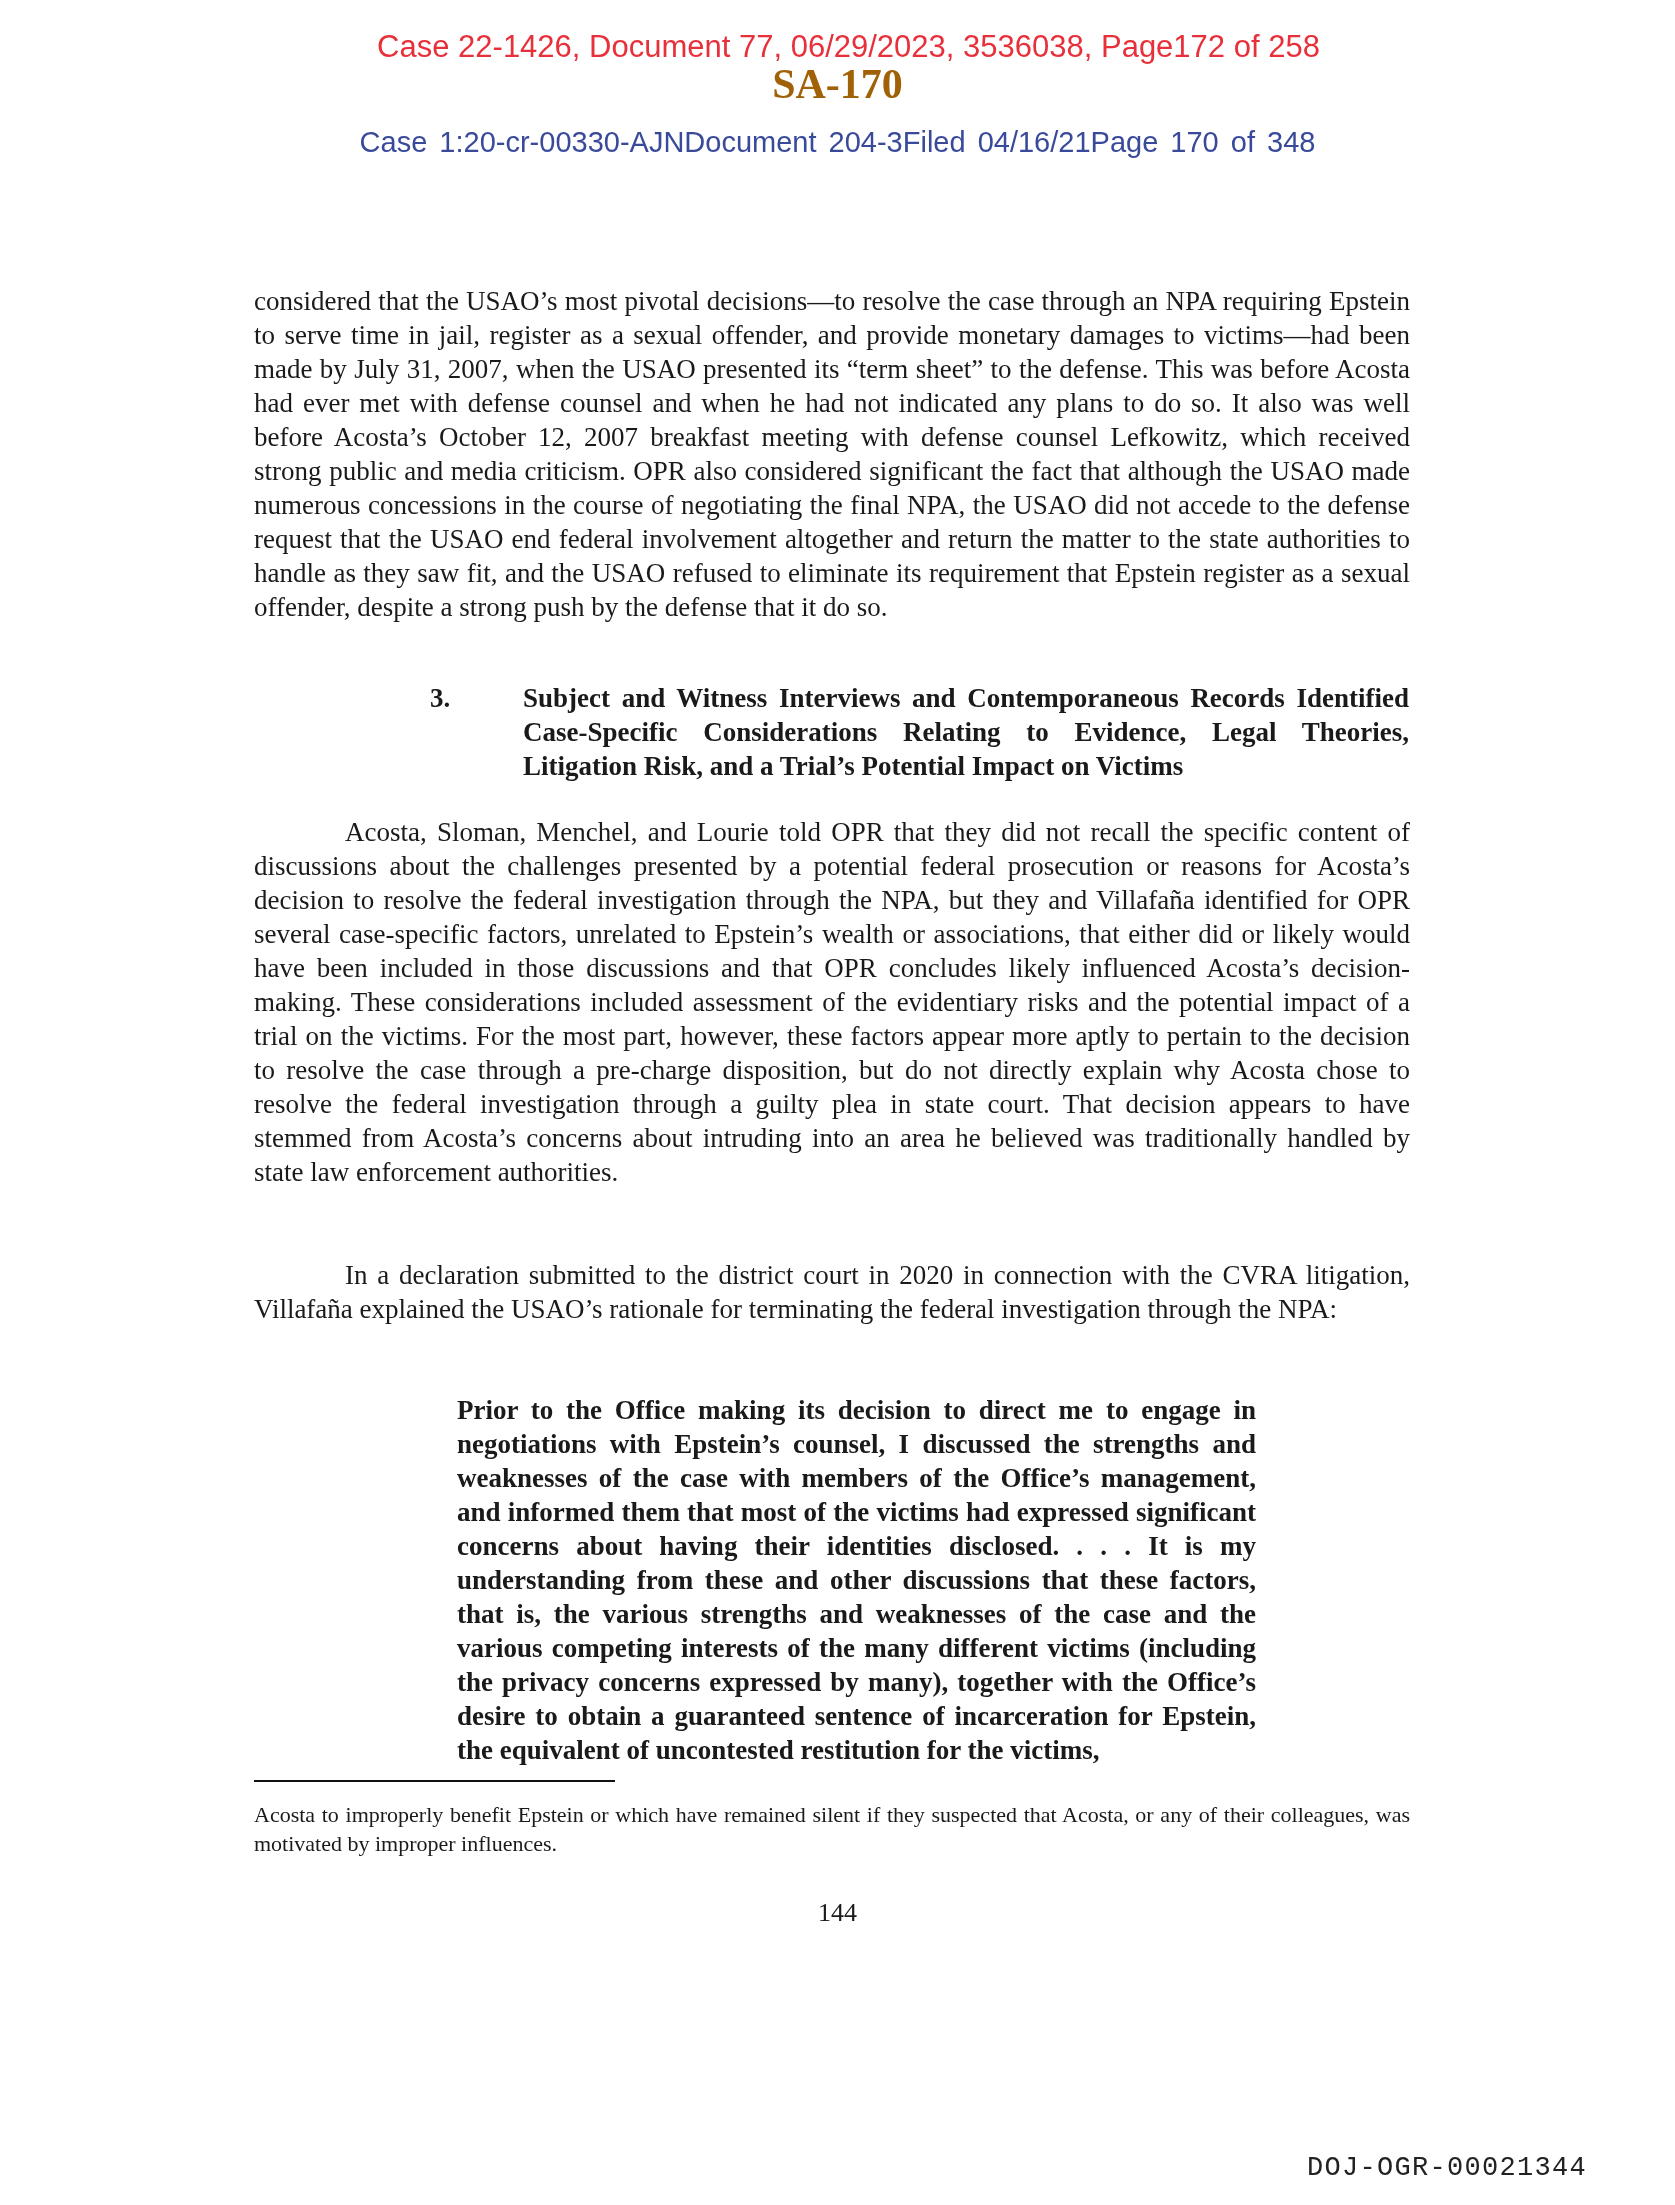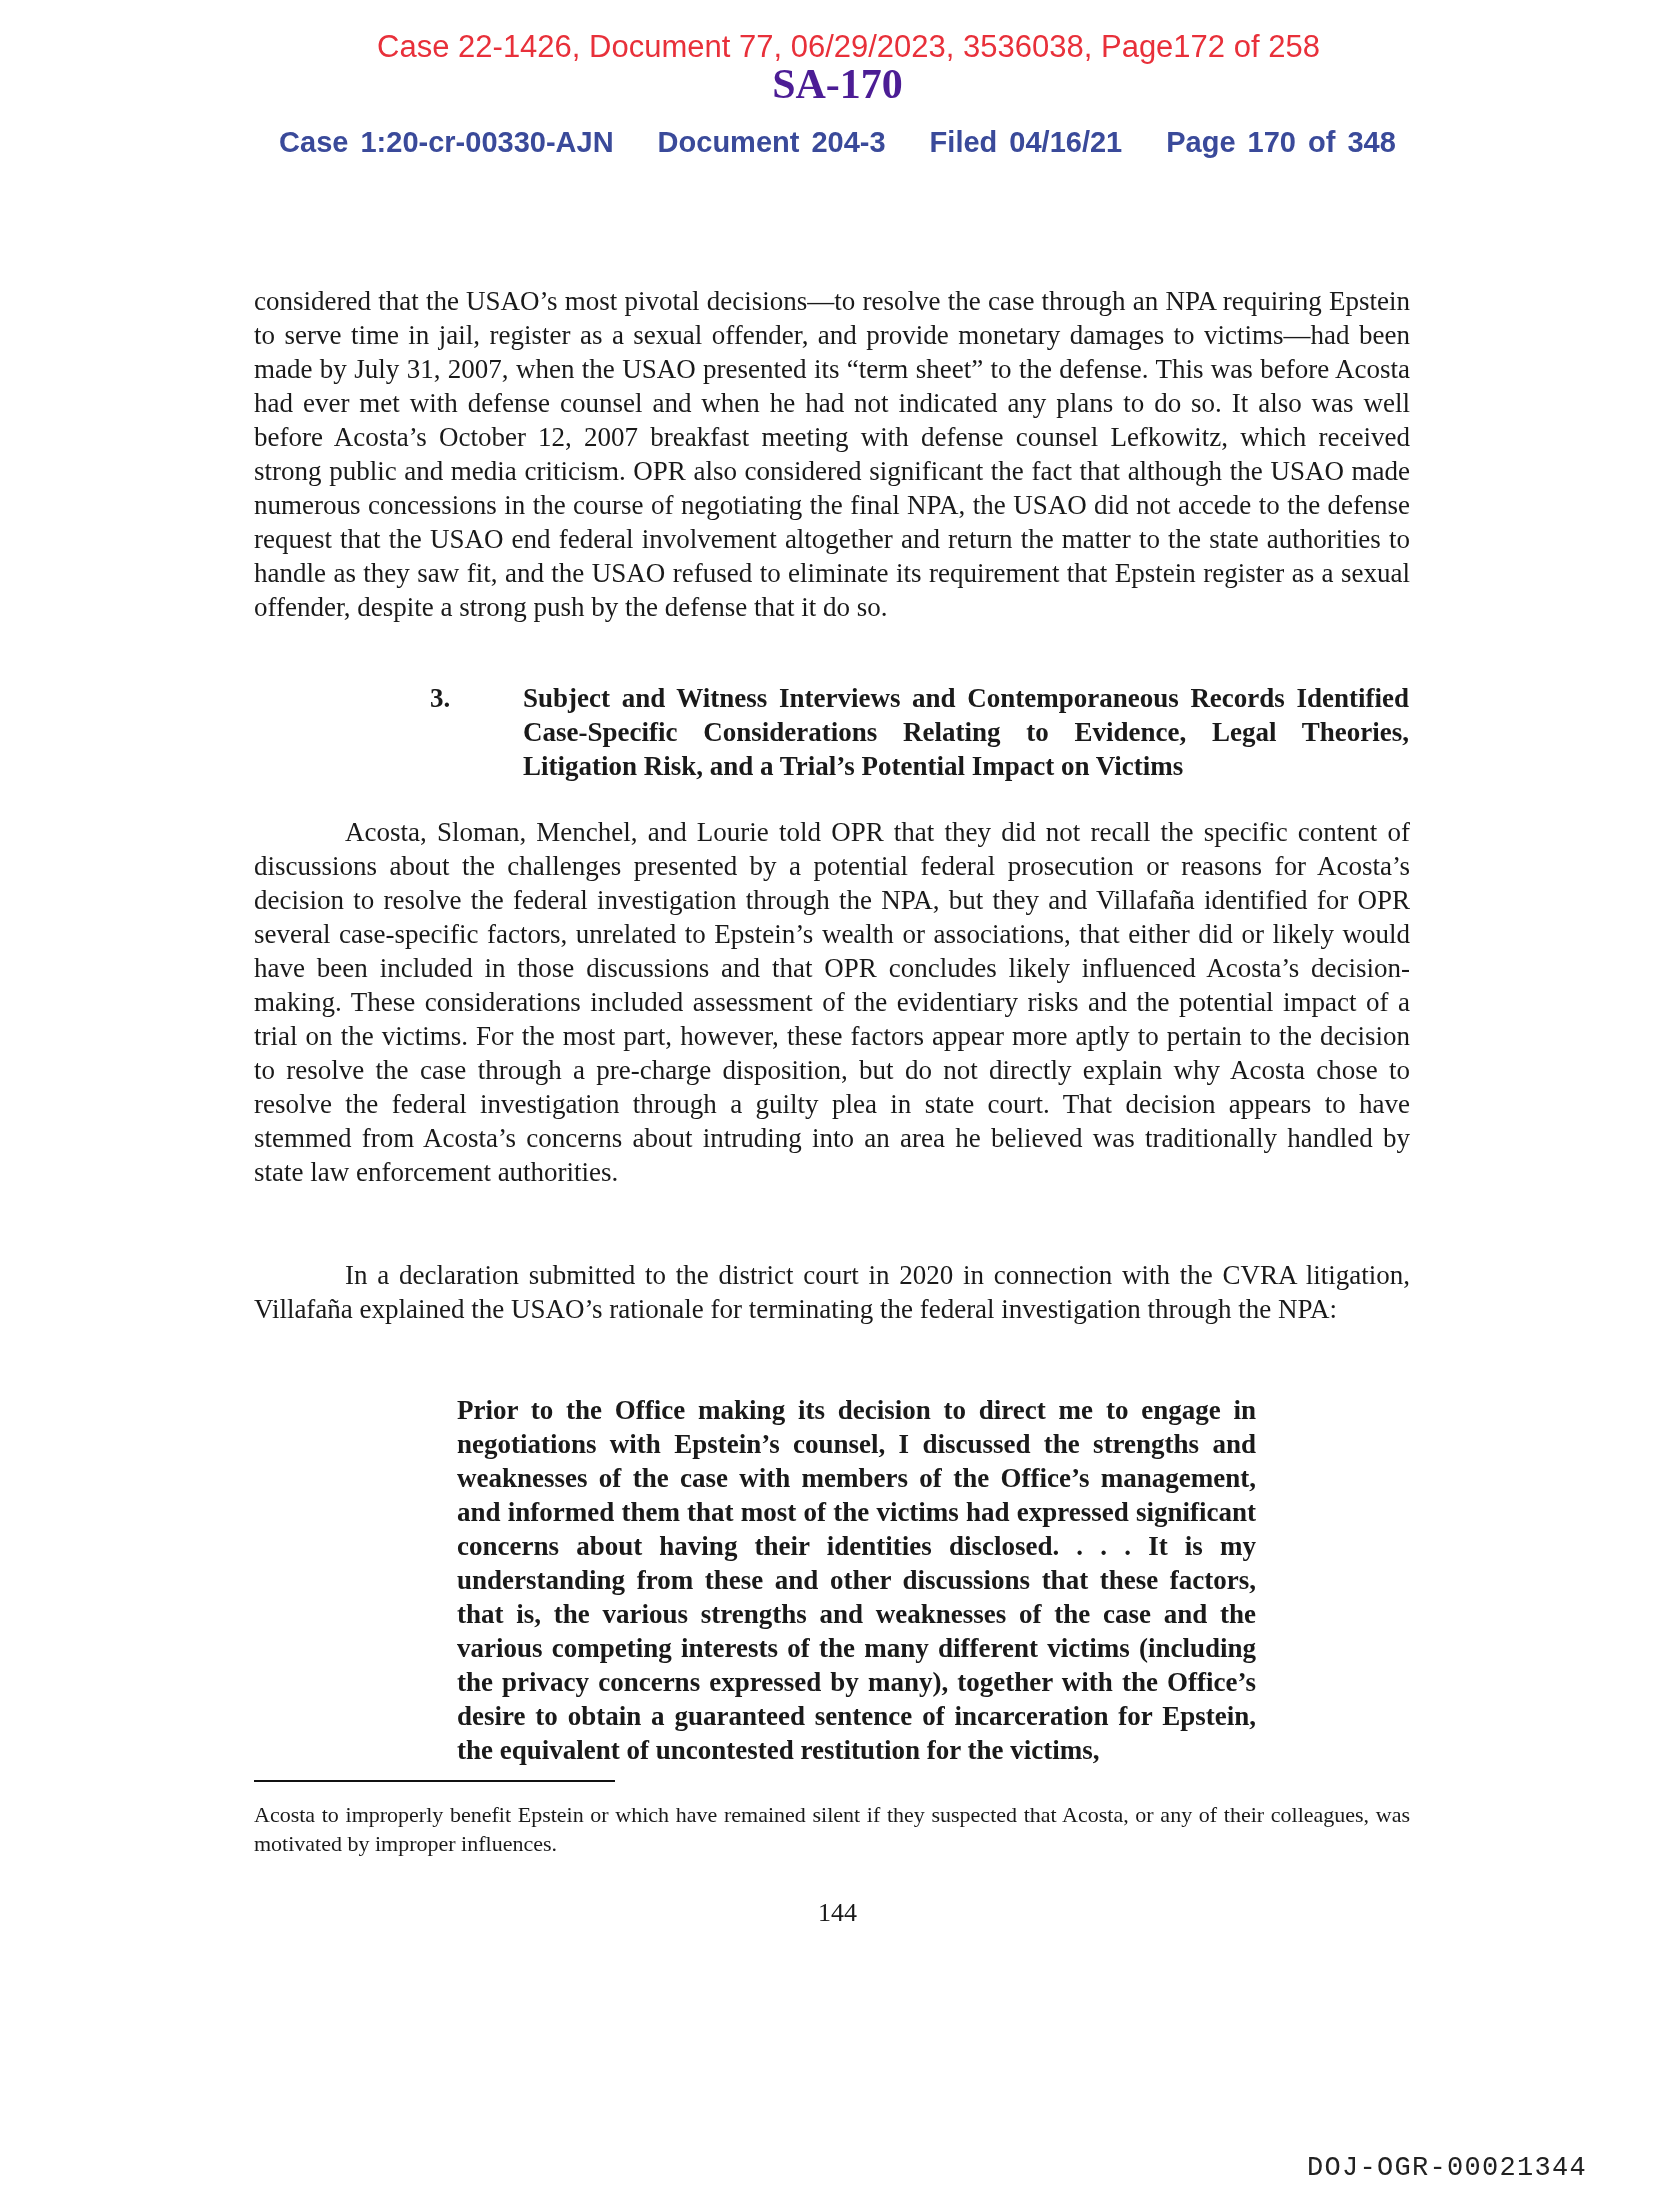--- a/index.html
+++ b/index.html
@@ -2,25 +2,25 @@
 <html style="font-size:10.5px"><head>
 <meta charset="utf-8">
 <style>
   html, body { margin: 0; padding: 0; background: #ffffff; }
   body { width: 1675px; height: 2205px; position: relative; overflow: hidden;
          font-family: "Liberation Serif", "DejaVu Serif", serif; color: #1a1a1a; }
   .hdr-red { position: absolute; top: 29px; left: 0; width: 1675px; text-align: center;
              font-family: "Liberation Sans", "DejaVu Sans", sans-serif; font-size: 31px;
              color: #e8303a; letter-spacing: 0; padding-left: 11px; }
   .hdr-sa { position: absolute; top: 60px; left: 0; width: 1675px; text-align: center;
-            font-family: "Liberation Serif", serif; font-weight: bold; font-size: 42px; color: #4c1d95; }
+            font-family: "Liberation Serif", serif; font-weight: bold; font-size: 42px; color: #a16207; }
   .hdr-blue { position: absolute; top: 126px; left: 0; width: 1675px; text-align: center;
               font-family: "Liberation Sans", "DejaVu Sans", sans-serif; font-size: 29px; color: #3a4a9a;
               word-spacing: 4px; }
-  .hdr-blue span { margin: 0 22px; font-weight: bold; }
+  .hdr-blue span { margin: 0 0; }
   .body-text { position: absolute; left: 254px; width: 1156px; font-size: 27px; line-height: 34px;
                text-align: justify; }
   .p1 { top: 284px; }
   .heading { position: absolute; top: 681px; left: 430px; width: 979px; font-weight: bold;
              font-size: 27px; line-height: 34px; }
   .heading .num { position: absolute; left: 0; top: 0; }
   .heading .txt { position: absolute; left: 93px; width: 886px; text-align: justify; }
   .p2 { top: 815px; text-indent: 91px; }
   .p3 { top: 1258px; text-indent: 91px; }
   .quote { position: absolute; top: 1393px; left: 457px; width: 799px; font-size: 27px;

